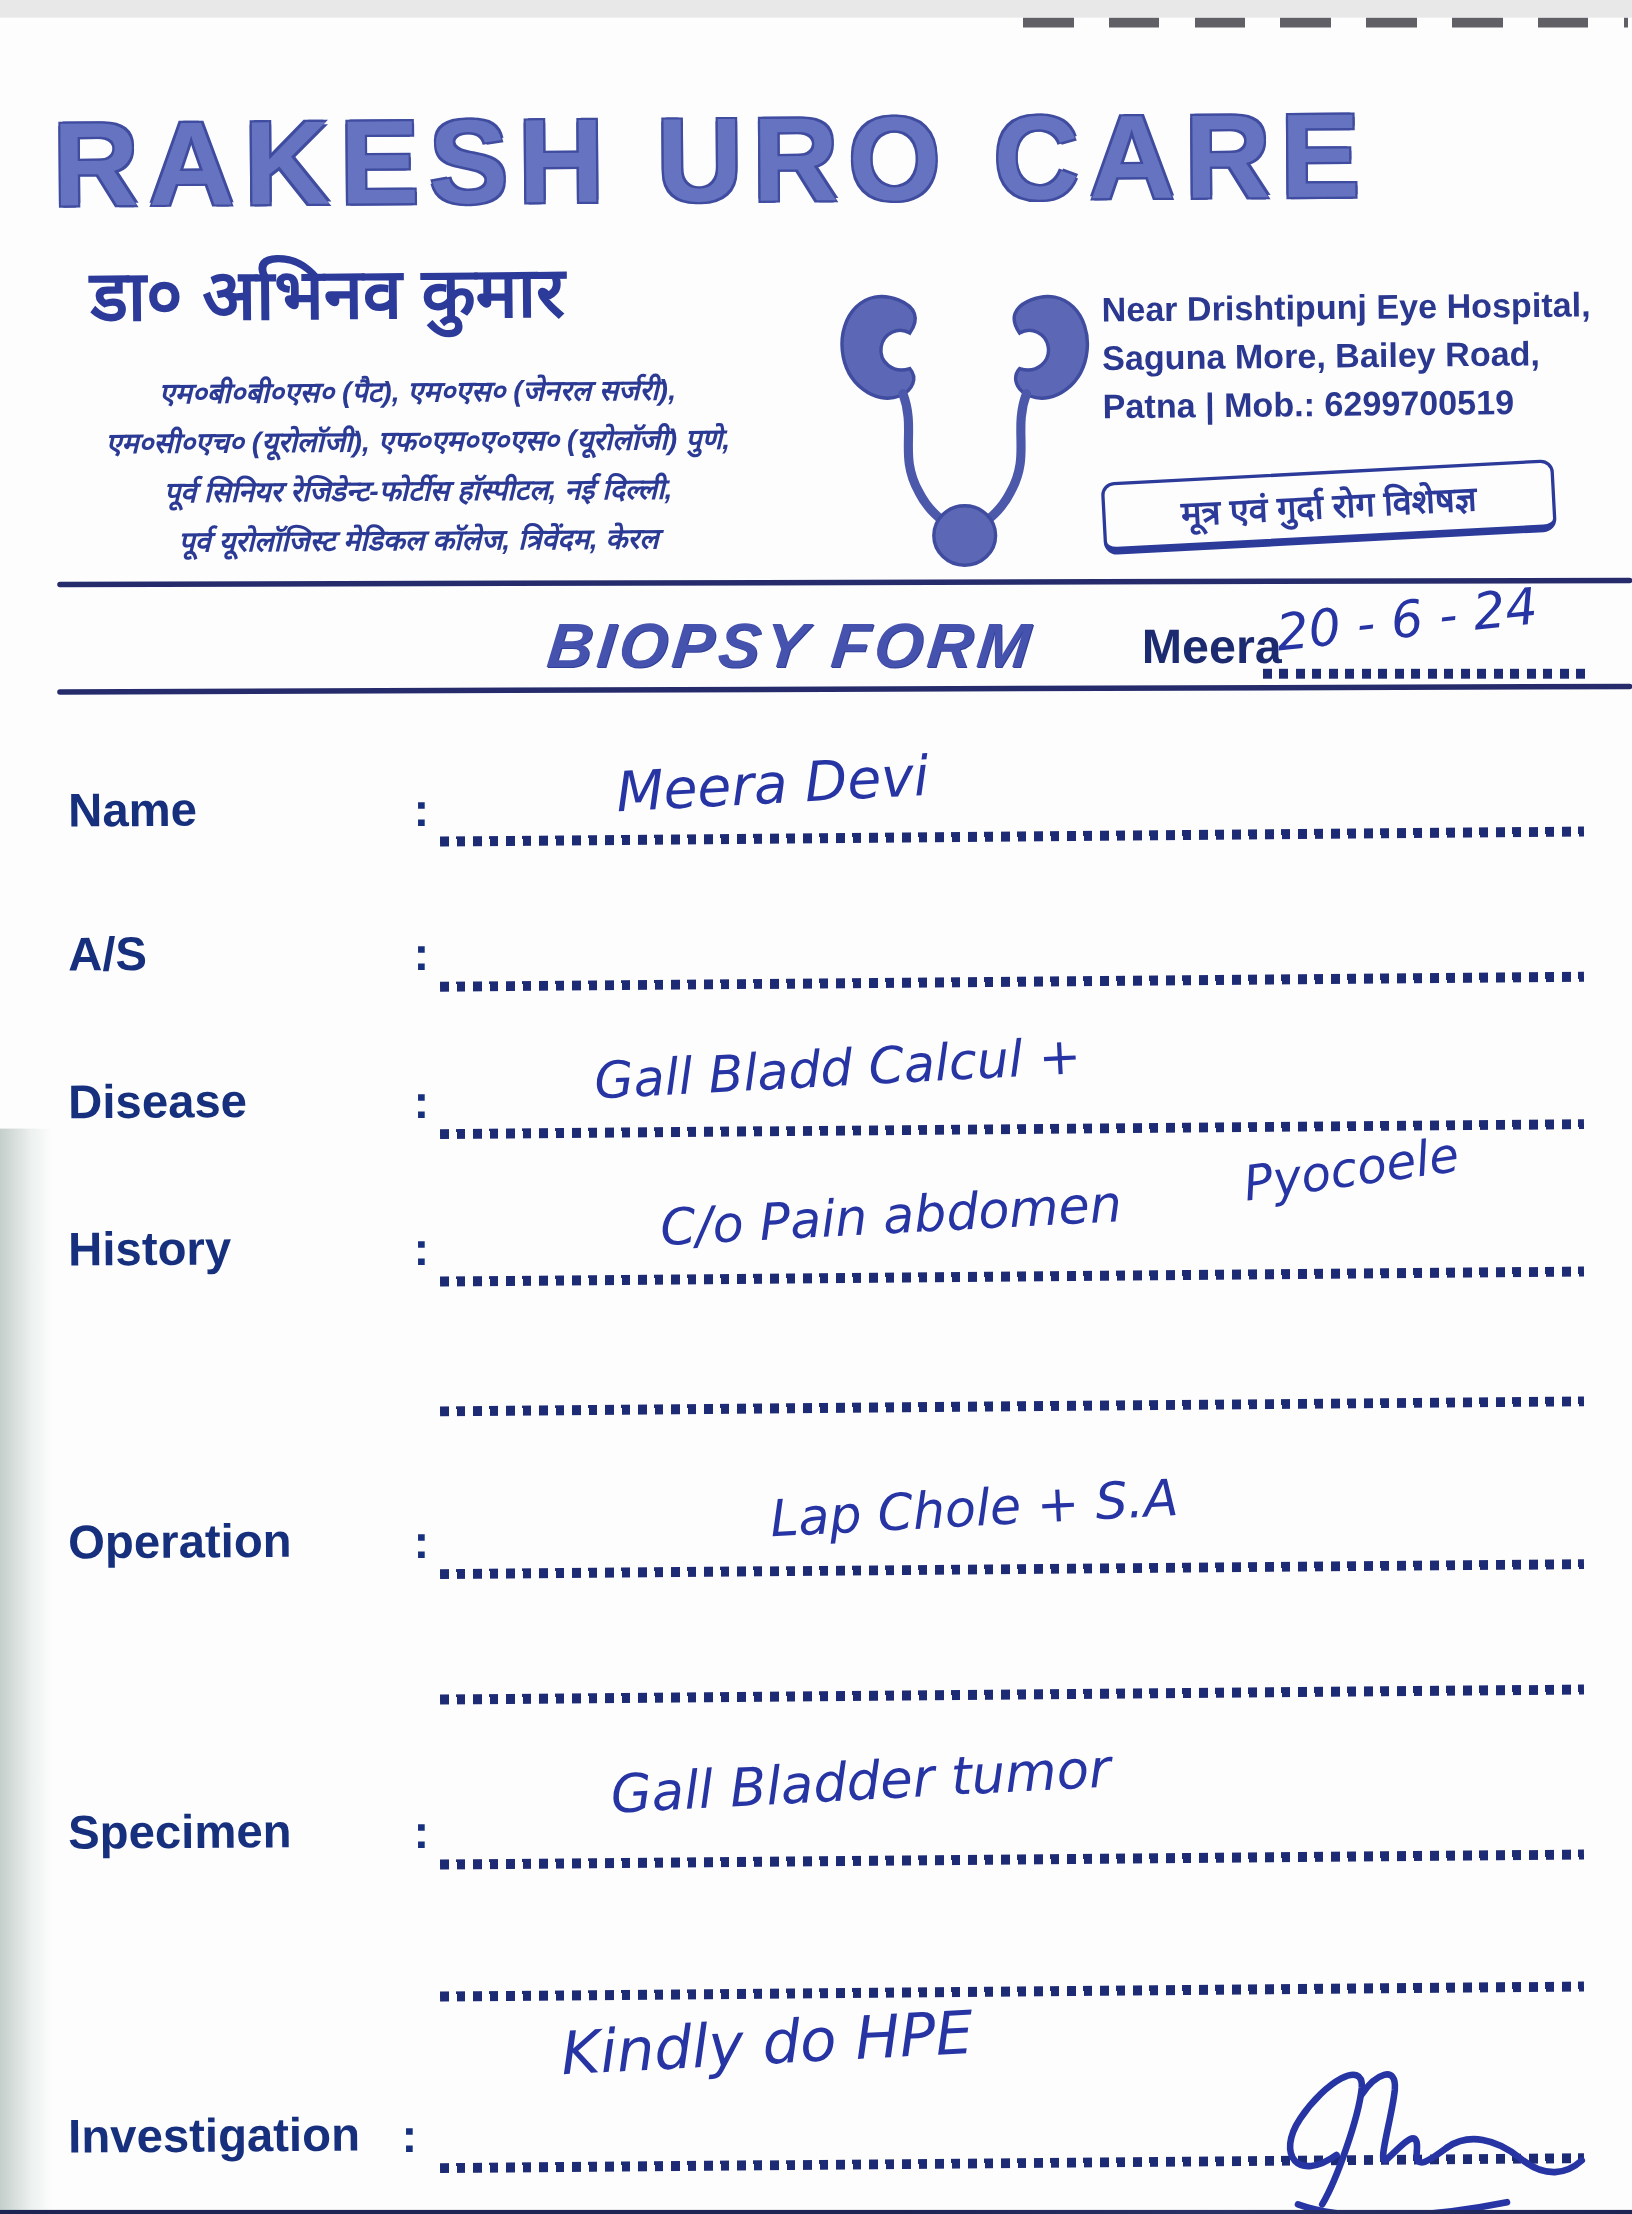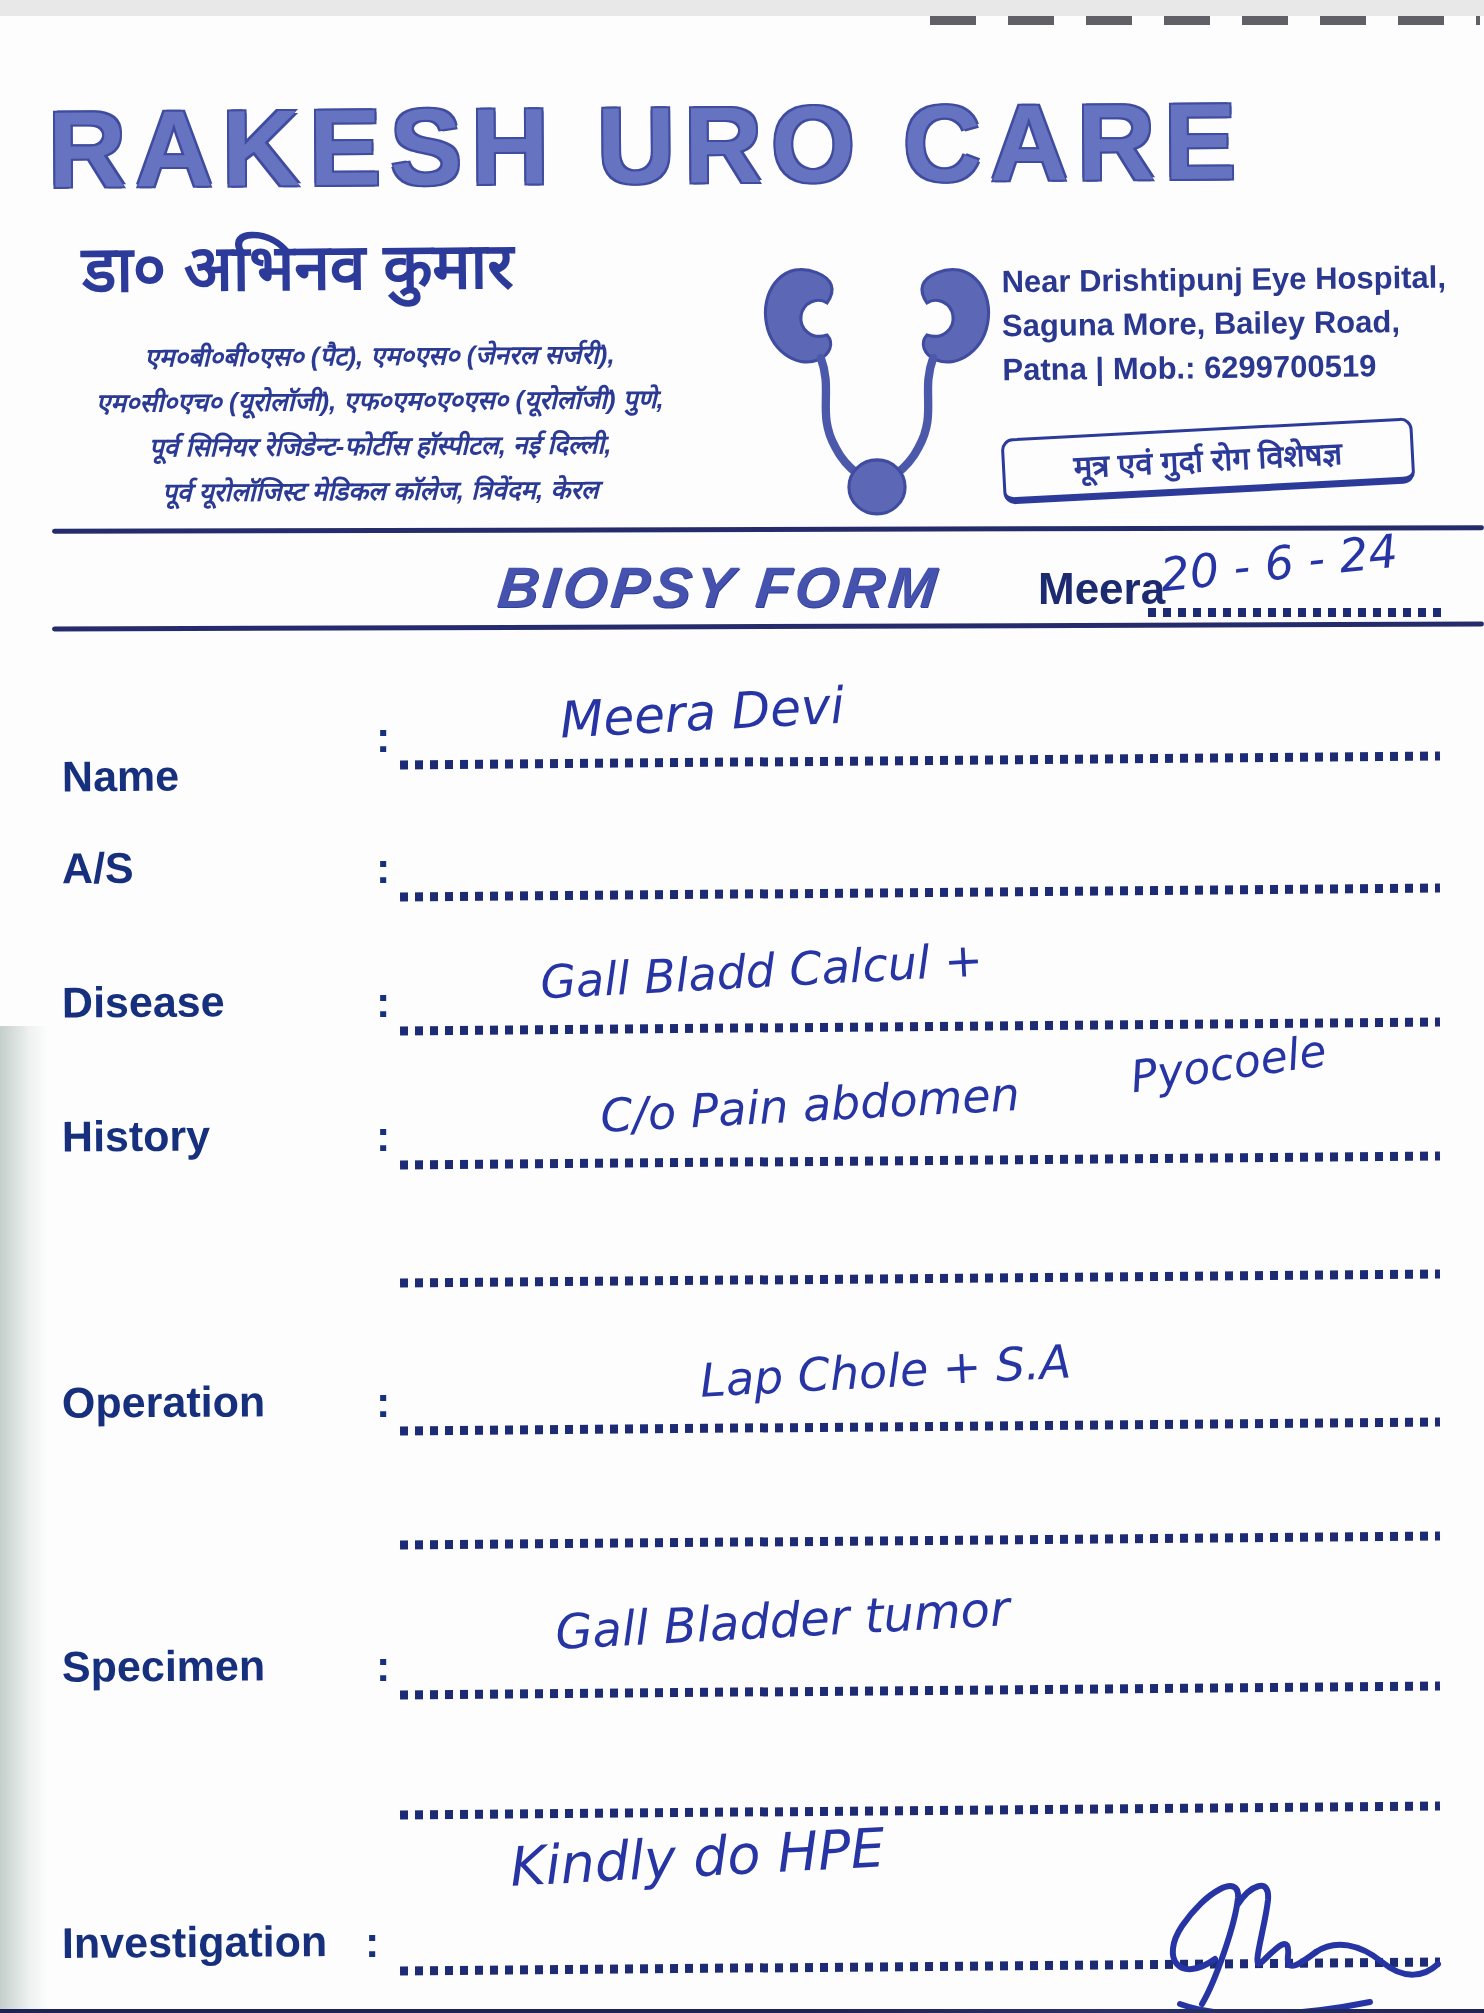--- a/index.html
+++ b/index.html
@@ -131,21 +131,21 @@
   </div>
   <div class="badge">मूत्र एवं गुर्दा रोग विशेषज्ञ</div>
 
   <div class="rule rule1"></div>
   <div class="form-title">BIOPSY FORM</div>
   <div class="date-label">Meera</div>
   <div class="date-dots dots"></div>
   <div class="hw" style="left:1160px;top:520px;font-size:46px;transform:rotate(-6deg);">20 - 6 - 24</div>
   <div class="rule rule2"></div>
 
-  <div class="label" style="top:736px;text-align:center;">Name</div>
+  <div class="label" style="top:697px;text-align:center;">Name</div>
   <div class="colon" style="top:697px;">:</div>
   <div class="fline dots" style="left:400px;top:740px;width:1040px;"></div>
   <div class="hw" style="left:560px;top:668px;font-size:50px;">Meera Devi</div>
 
   <div class="label" style="top:828px;">A/S</div>
   <div class="colon" style="top:828px;">:</div>
   <div class="fline dots" style="left:400px;top:872px;width:1040px;"></div>
 
   <div class="label" style="top:962px;">Disease</div>
   <div class="colon" style="top:962px;">:</div>

